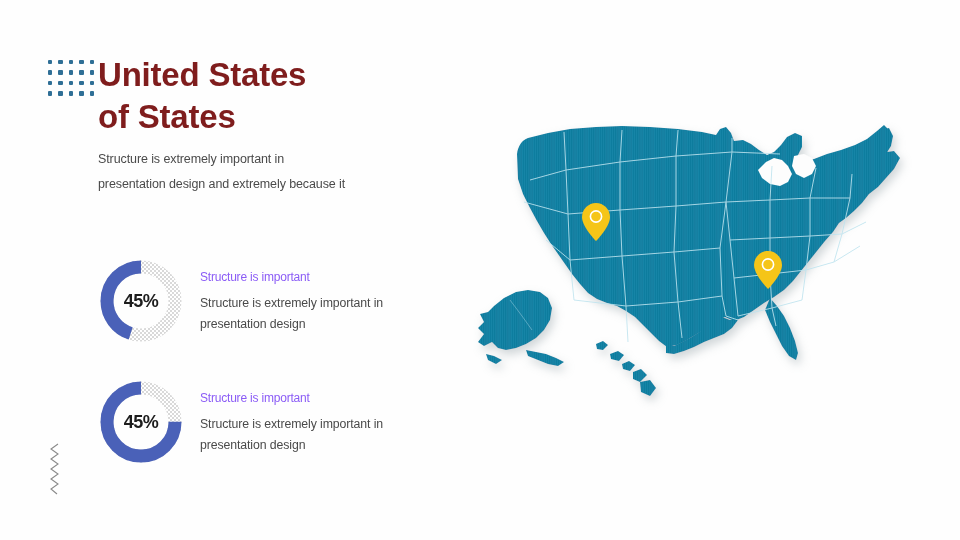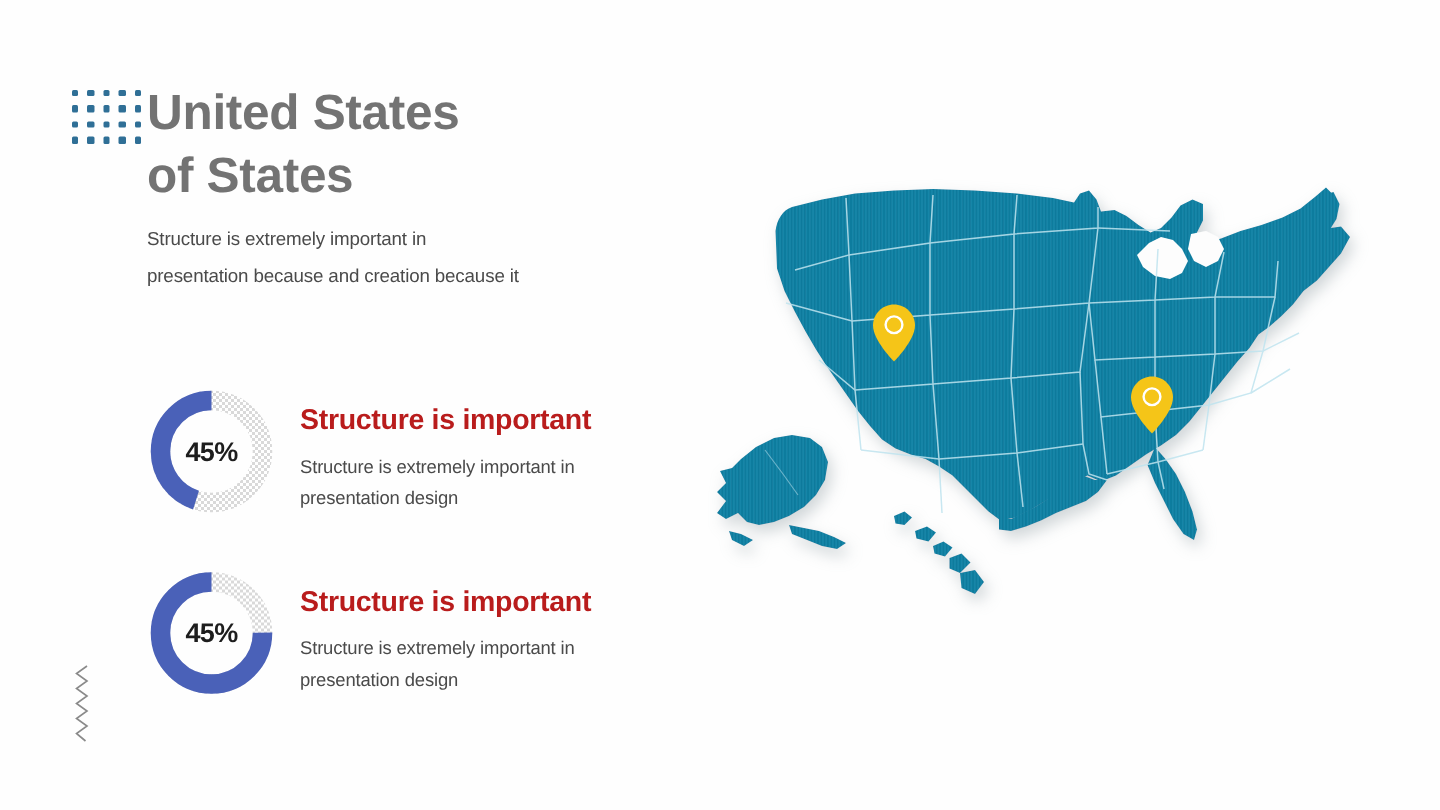--- a/index.html
+++ b/index.html
@@ -23,21 +23,21 @@
   .dot-grid i{
     display:block;width:4.4px;height:4.4px;border-radius:1px;
     background:#2f6f96;
   }
 
   
   .title{
     position:absolute;left:98px;top:54px;
     width:400px;
     font-size:33px;line-height:42px;
-    font-weight:bold;color:#737373;
+    font-weight:bold;color:#7f1d1d;
     letter-spacing:-0.2px;
   }
   .title span{display:block;}
 
   .subtitle{
     position:absolute;left:98px;top:147px;
     width:360px;
     font-size:12.5px;line-height:25px;
     color:#4a4a4a;
     letter-spacing:-0.1px;
@@ -56,21 +56,21 @@
   .donut svg{display:block;}
   .donut .pct{
     position:absolute;left:0;top:0;width:86px;height:86px;
     display:flex;align-items:center;justify-content:center;
     font-size:18px;font-weight:bold;color:#1d1d1d;
     letter-spacing:-0.5px;
   }
 
   .stat-text{position:absolute;left:102px;top:12px;width:280px;}
   .stat-title{
-    font-size:19px;font-weight:bold;color:#b91c1c;
+    font-size:12px;font-weight:normal;color:#8b5cf6;
     letter-spacing:-0.2px;margin-bottom:9px;
   }
   .stat-desc{
     font-size:12.3px;line-height:21px;color:#4a4a4a;
     letter-spacing:-0.1px;
   }
   .stat-desc span{display:block;}
 
   
   .zigzag{position:absolute;left:44px;top:442px;}
@@ -115,21 +115,21 @@
       <i></i>
   </div>
 
   <div class="title">
     <span>United States</span>
     <span>of States</span>
   </div>
 
   <div class="subtitle">
     <span>Structure is extremely important in</span>
-    <span>presentation because and creation because it</span>
+    <span>presentation design and extremely because it</span>
   </div>
 
   <div class="stat s1">
     <div class="donut">
       <svg viewBox="0 0 86 86" width="86" height="86" aria-hidden="true">
         <defs>
           <pattern id="checkA" width="4" height="4" patternUnits="userSpaceOnUse">
             <rect width="4" height="4" fill="#ffffff"></rect>
             <rect width="2" height="2" fill="#d9d9d9"></rect>
             <rect x="2" y="2" width="2" height="2" fill="#d9d9d9"></rect>

